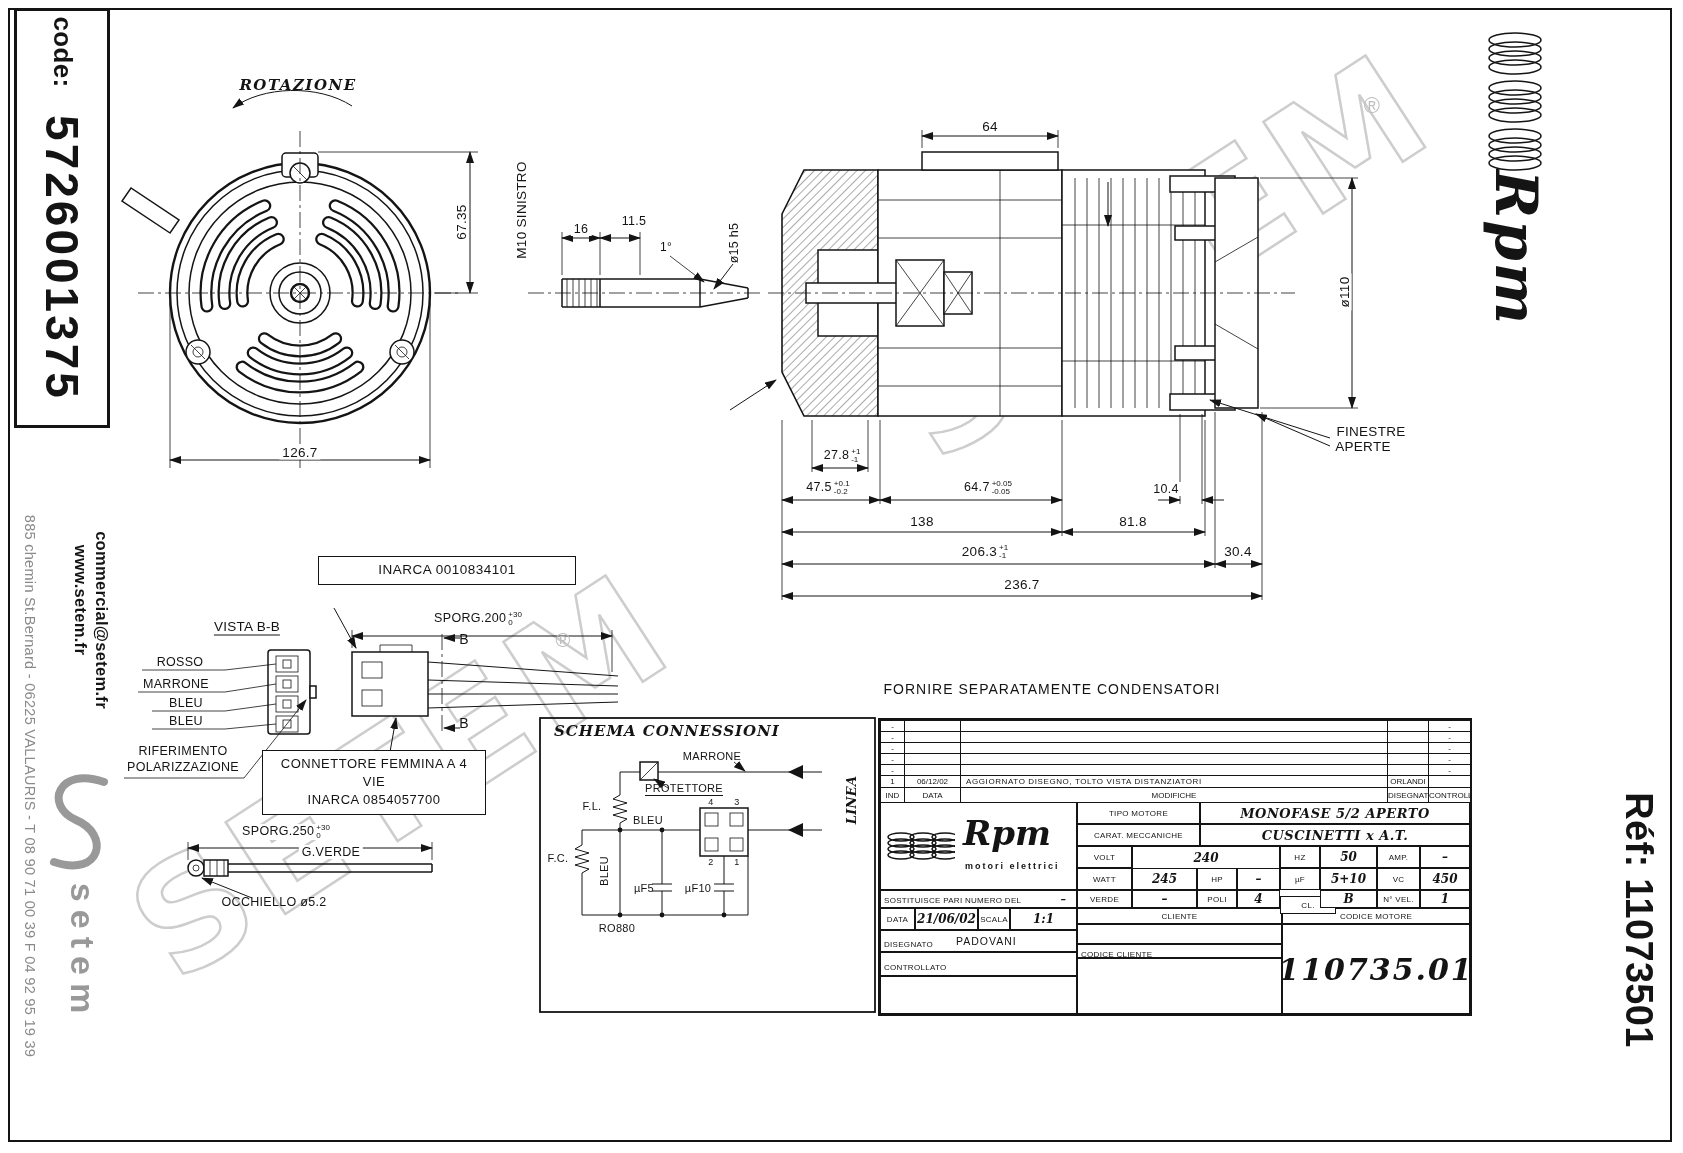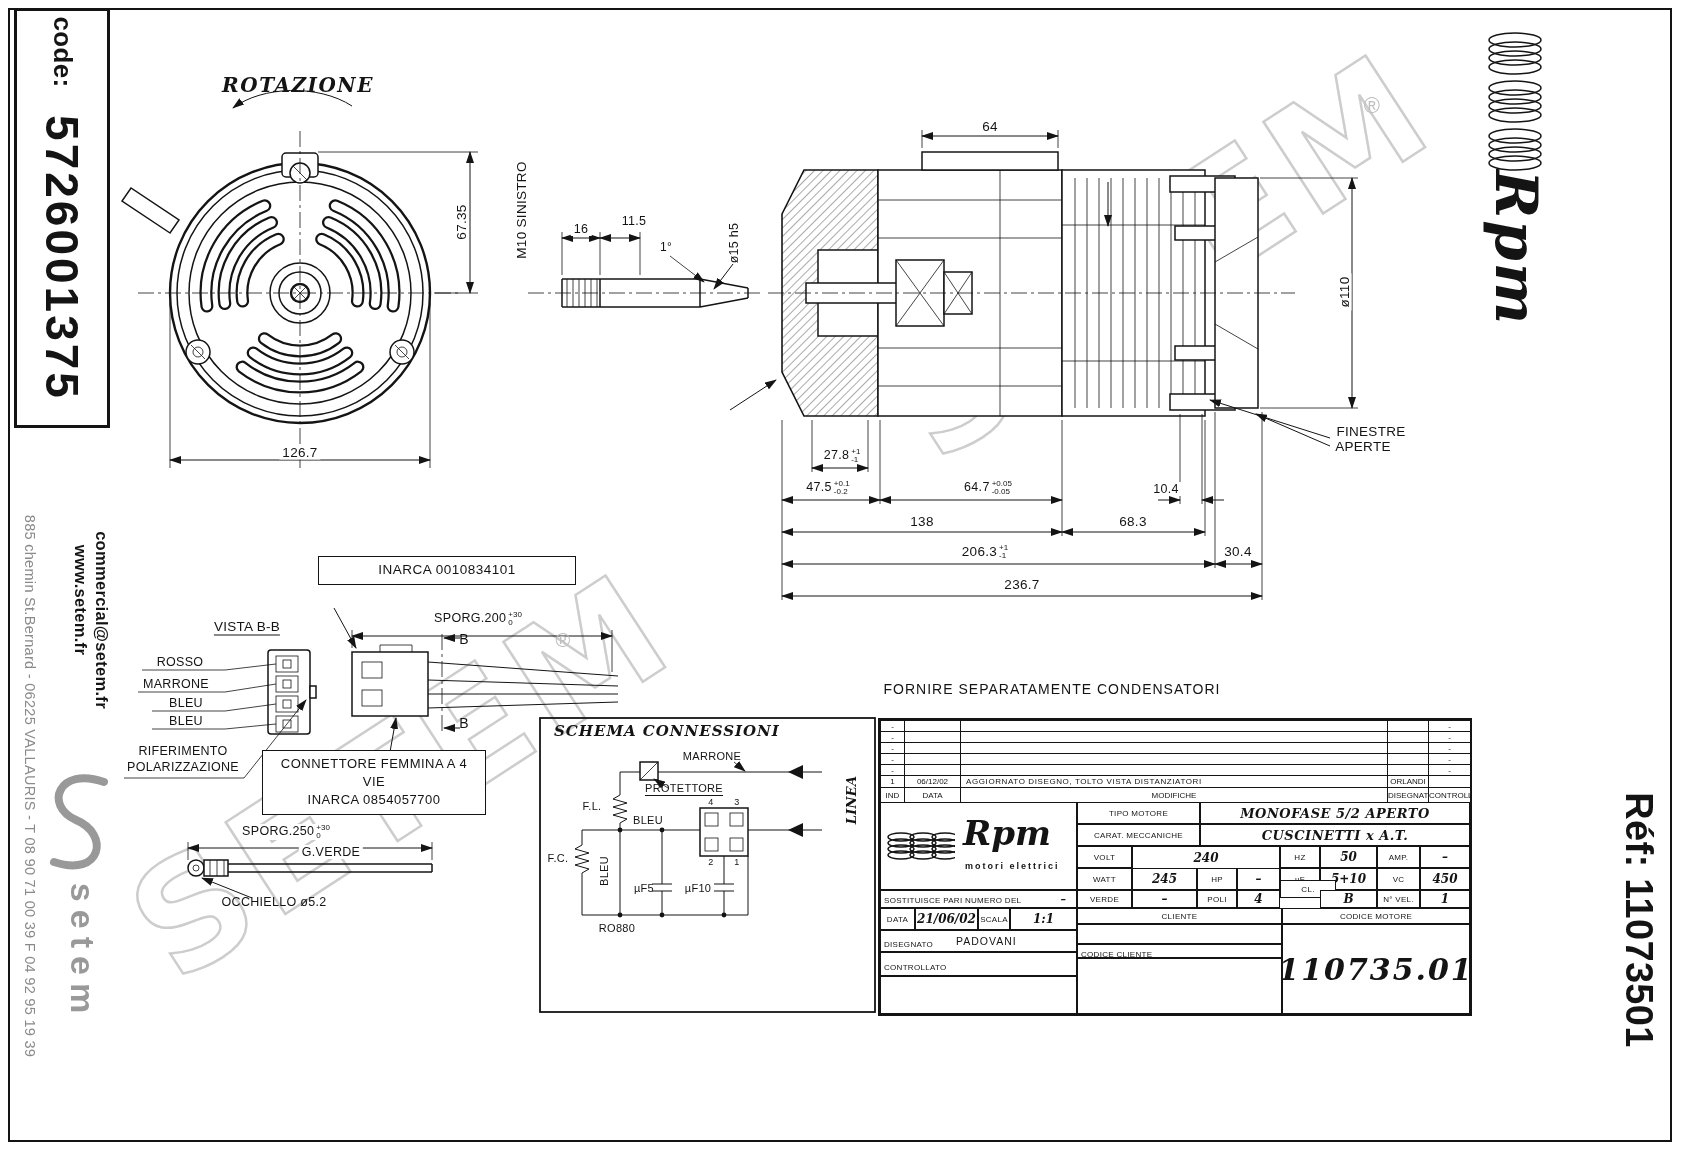--- a/index.html
+++ b/index.html
@@ -318,21 +318,21 @@
         <line x1="714" y1="891" x2="734" y2="891" class="d" stroke-width="2"></line>
     <line x1="724" y1="891" x2="724" y2="915" class="d" stroke-width="1.3"></line>
     <circle cx="620" cy="830" r="2.4" fill="#141414"></circle>
         <circle cx="662" cy="830" r="2.4" fill="#141414"></circle>
     <circle cx="620" cy="915" r="2.4" fill="#141414"></circle>
         <circle cx="662" cy="915" r="2.4" fill="#141414"></circle>
         <circle cx="724" cy="915" r="2.4" fill="#141414"></circle>
   </g>
 </svg>
 
-<span class="lbl serifit" style="left:298px;top:85px;font-size:20px;letter-spacing:1.5px">ROTAZIONE</span>
+<span class="lbl serifit" style="left:298px;top:85px;font-size:15px;letter-spacing:1.5px">ROTAZIONE</span>
 <span class="lbl bgw" style="left:300px;top:452px">126.7</span>
 <span class="lbl rm90 bgw" style="left:461px;top:222px">67.35</span>
 <span class="lbl rm90" style="left:521px;top:210px">M10 SINISTRO</span>
 <span class="lbl sm bgw" style="left:581px;top:229px">16</span>
 <span class="lbl sm" style="left:634px;top:221px">11.5</span>
 <span class="lbl f12" style="left:666px;top:247px">1°</span>
 <span class="lbl rm90 sm" style="left:734px;top:243px">ø15 h5</span>
 <span class="lbl bgw" style="left:990px;top:126px">64</span>
 <span class="lbl rm90 bgw" style="left:1344px;top:292px">ø110</span>
 
@@ -346,21 +346,21 @@
 <span class="lbl bgw sm" style="left:828px;top:488px"><span>47.5</span><span class="tol">
         <span>+0.1</span>
         <span>-0.2</span>
       </span></span>
 <span class="lbl bgw sm" style="left:988px;top:488px"><span>64.7</span><span class="tol">
         <span>+0.05</span>
         <span>-0.05</span>
       </span></span>
 <span class="lbl bgw sm" style="left:1166px;top:489px">10.4</span>
 <span class="lbl bgw" style="left:922px;top:521px">138</span>
-<span class="lbl bgw" style="left:1133px;top:521px">68.3</span>
+<span class="lbl bgw" style="left:1133px;top:521px">81.8</span>
 <span class="lbl bgw" style="left:985px;top:552px"><span>206.3</span><span class="tol">
         <span>+1</span>
         <span>-1</span>
       </span></span>
 <span class="lbl bgw" style="left:1238px;top:551px">30.4</span>
 <span class="lbl bgw" style="left:1022px;top:584px">236.7</span>
 
 <div class="note" style="left:318px;top:556px;width:258px">
   <div>INARCA 0010834101</div>
 </div>
@@ -544,19 +544,19 @@
     <div class="cell labc" style="left:317px;top:66px;width:40px;height:22px">HP</div>
     <div class="cell val" style="left:357px;top:66px;width:43px;height:22px">–</div>
     <div class="cell labc" style="left:400px;top:66px;width:40px;height:22px">µF</div>
     <div class="cell val" style="left:440px;top:66px;width:57px;height:22px">5+10</div>
     <div class="cell labc" style="left:497px;top:66px;width:43px;height:22px">VC</div>
     <div class="cell val" style="left:540px;top:66px;width:50px;height:22px">450</div>
     <div class="cell labc" style="left:197px;top:88px;width:55px;height:18px">VERDE</div>
     <div class="cell val" style="left:252px;top:88px;width:65px;height:18px">–</div>
     <div class="cell labc" style="left:317px;top:88px;width:40px;height:18px">POLI</div>
     <div class="cell val" style="left:357px;top:88px;width:43px;height:18px">4</div>
-    <div class="cell labc" style="left:400px;top:78px;width:56px;height:18px">CL.</div>
+    <div class="cell labc" style="left:400px;top:94px;width:56px;height:18px">CL.</div>
     <div class="cell val" style="left:440px;top:88px;width:57px;height:18px">B</div>
     <div class="cell labc" style="left:497px;top:88px;width:43px;height:18px">N° VEL.</div>
     <div class="cell val" style="left:540px;top:88px;width:50px;height:18px">1</div>
   </div>
 </div>
 </div>
 
 </body></html>

